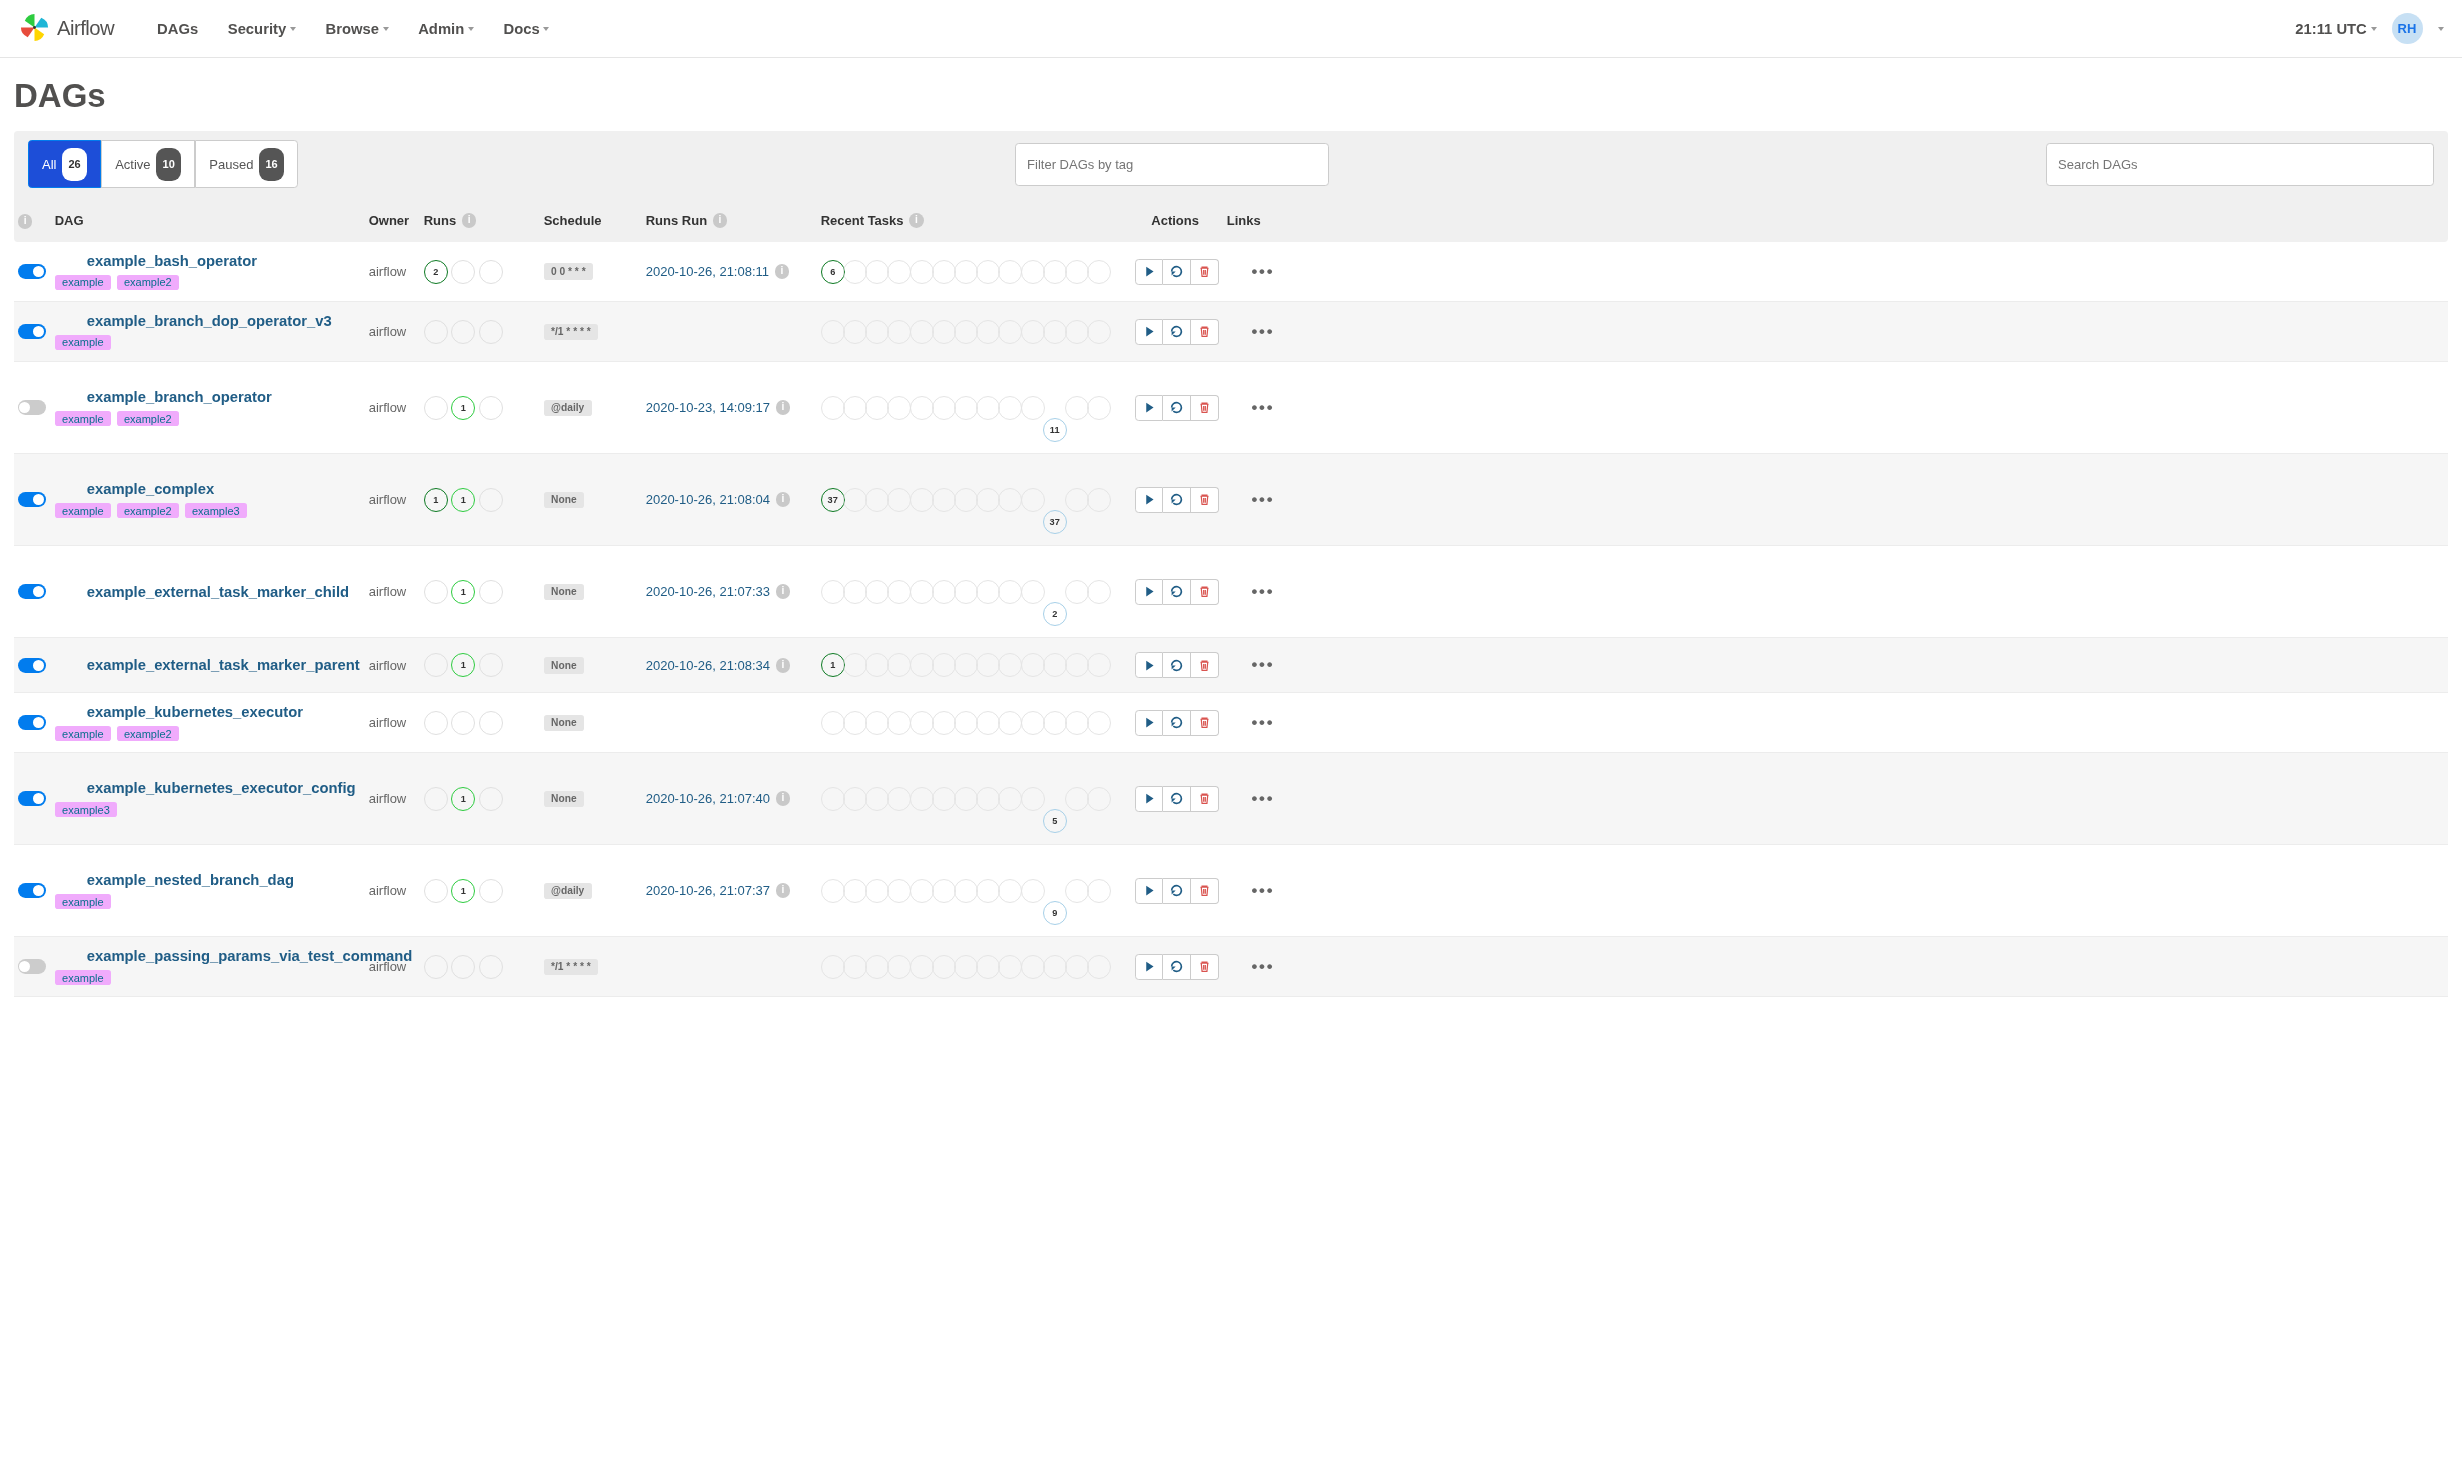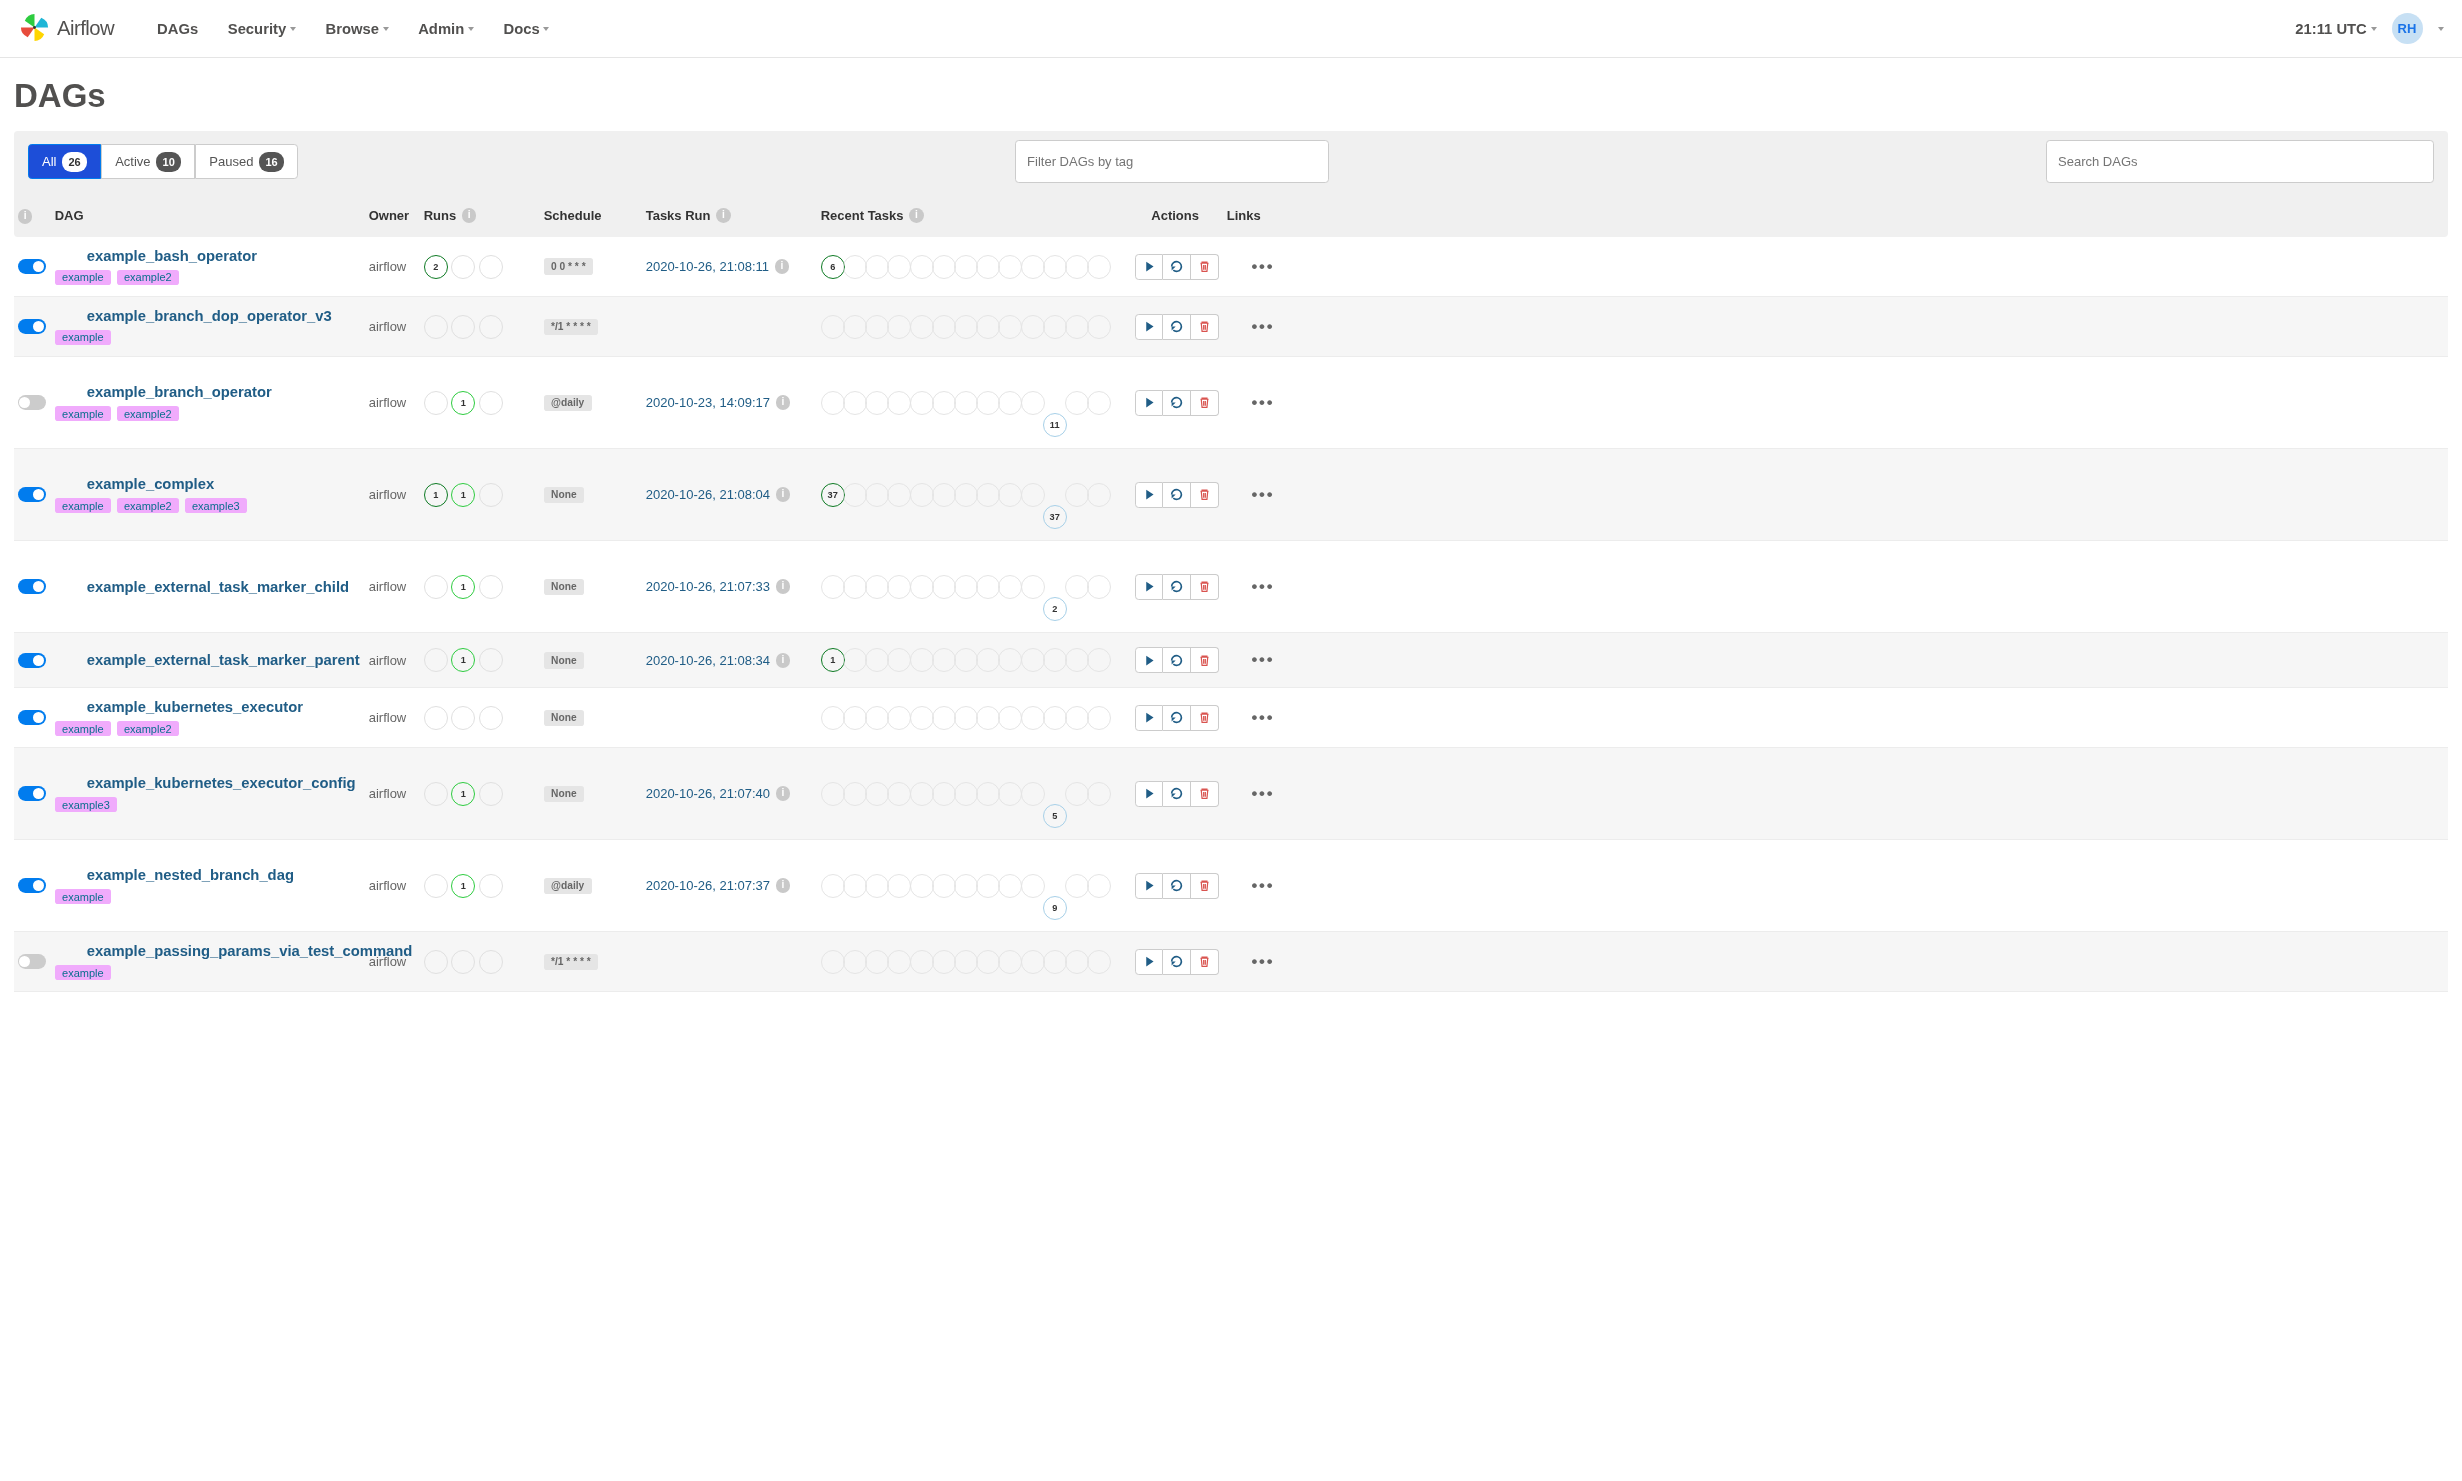--- a/index.html
+++ b/index.html
@@ -17,21 +17,21 @@
 .caret { display: inline-block; width: 0; height: 0; border-left: 3.7px solid transparent; border-right: 3.7px solid transparent; border-top: 4.6px solid #999; }
 
 .page-title { font-size: 33px; font-weight: 700; color: #51504f; padding: 18.5px 14px 16.6px; }
 
 .toolbar { display: flex; align-items: center; gap: 18.5px; padding: 9.2px 14px; flex-wrap: wrap; background: #f0f0f0; border-radius: 3.7px 3.7px 0 0; margin: 0 14px; }
 .btn-group { display: flex; }
 .tab-btn { display: flex; align-items: center; gap: 5.5px; padding: 6.5px 13px; border: 0.9px solid #ccc; background: #fff; font-size: 13px; color: #555; font-weight: 500; cursor: pointer; }
 .tab-btn:first-child { border-radius: 3.7px 0 0 3.7px; }
 .tab-btn:last-child { border-radius: 0 3.7px 3.7px 0; }
 .tab-btn.active { background: #1d4ed8; color: #fff; border-color: #017cee; }
-.pill { display: inline-flex; align-items: center; justify-content: center; min-width: 22px; height: 20px; padding: 0 6.5px; border-radius: 9.2px; font-size: 11px; font-weight: 700; }
+.pill { display: inline-flex; align-items: center; justify-content: center; min-width: 22px; height: 33px; padding: 0 6.5px; border-radius: 9.2px; font-size: 11px; font-weight: 700; }
 .pill-light { background: #fff; color: #333; }
 .pill-dark { background: #555; color: #fff; }
 .search { flex: 0 0 314px; height: 43px; padding: 0 11px; border: 0.9px solid #ccc; border-radius: 3.7px; background: #fff; font-size: 13px; color: #555; }
 .toolbar .spacer { flex: 1; }
 
 .table-wrap { padding: 0 14px; }
 .header-row, .data-row { display: grid; grid-template-columns: 37px 314px 55px 120px 102px 175px 314px 92px 55px; align-items: center; gap: 0; }
 .header-row { padding: 14.8px 0 13px; font-size: 13px; font-weight: 700; color: #333; background: #f0f0f0; border-radius: 0 0 3.7px 3.7px; }
 .header-row > div { padding: 0 3.7px; }
 .header-row .th-actions { text-align: center; padding-right: 7.4px; }
@@ -152,21 +152,21 @@
   <div class="header-row">
     <div><i class="info-circle">i</i></div>
     <div>DAG</div>
     <div>Owner</div>
     <div style="display:flex;gap:5.5px;align-items:center">
         <span>Runs</span>
         <i class="info-circle">i</i>
       </div>
     <div>Schedule</div>
     <div style="display:flex;gap:5.5px;align-items:center">
-        <span>Tasks Run</span>
+        <span>Runs Run</span>
         <i class="info-circle">i</i>
       </div>
     <div style="display:flex;gap:5.5px;align-items:center">
         <span>Recent Tasks</span>
         <i class="info-circle">i</i>
       </div>
     <div class="th-actions">Actions</div>
     <div class="th-links">Links</div>
   </div>
   <div id="rows">

